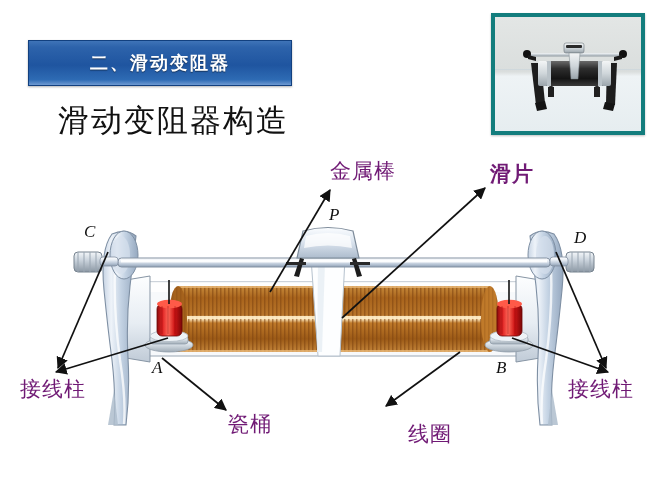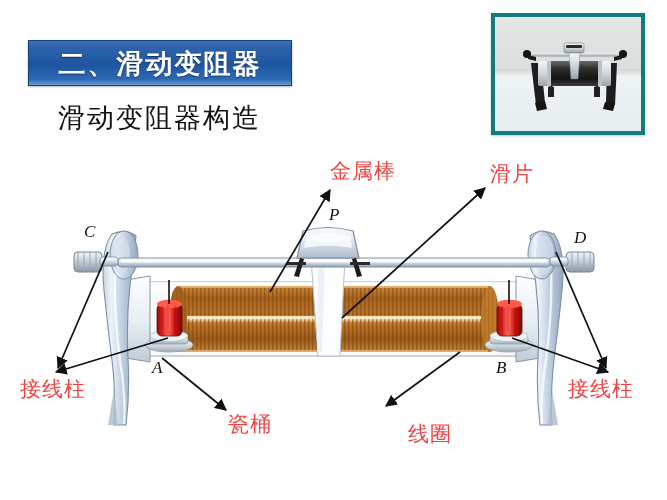--- a/index.html
+++ b/index.html
@@ -14,45 +14,45 @@
 
   
   .banner{
     position:absolute;left:28px;top:40px;width:262px;height:44px;
     background:linear-gradient(to bottom,#3f74b8 0%,#2d63ab 14%,#1f55a0 55%,#2e6bb4 88%,#6f9ad2 100%);
     border:1px solid #12407f;
     box-shadow:0 1px 2px rgba(0,0,0,.30);
     display:flex;align-items:center;justify-content:center;
   }
   .banner-text{
-    color:#ffffff;font-size:27px;font-weight:bold;letter-spacing:2px;
+    color:#ffffff;font-size:18px;font-weight:bold;letter-spacing:2px;
     font-family:"DejaVu Serif","Liberation Serif",serif;
     text-shadow:0 1px 1px rgba(0,0,0,.45);
     white-space:nowrap;line-height:1;
   }
   .subtitle{
     position:absolute;left:58px;top:100px;
-    font-size:27px;color:#111;letter-spacing:2px;
+    font-size:31px;color:#111;letter-spacing:2px;
     font-family:"DejaVu Serif","Liberation Serif",serif;
     white-space:nowrap;
   }
 
   
   .photo-frame{
     position:absolute;left:491px;top:13px;width:154px;height:122px;
     border:4px solid #137d7d;
     background:#e9eef0;
     box-sizing:border-box;
     box-shadow:0 1px 2px rgba(0,0,0,.25);
   }
   .photo-inner{position:absolute;left:0;top:0;right:0;bottom:0;overflow:hidden;}
 
   
   .cn-label{
-    position:absolute;color:#ef4444;font-size:21px;letter-spacing:1px;
+    position:absolute;color:#701a75;font-size:21px;letter-spacing:1px;
     font-family:"DejaVu Serif","Liberation Serif",serif;
     white-space:nowrap;font-weight:500;
   }
   .pt-label{
     position:absolute;color:#111;font-size:17px;
     font-family:"Liberation Serif","DejaVu Serif",serif;
     font-style:italic;white-space:nowrap;
   }
 
   svg{position:absolute;left:0;top:0;}
@@ -304,21 +304,21 @@
       <line x1="556" y1="252" x2="606" y2="368" marker-end="url(#arw)"></line>
       <line x1="512" y1="338" x2="608" y2="372" marker-end="url(#arw)"></line>
 
       <line x1="162" y1="358" x2="226" y2="410" marker-end="url(#arw)"></line>
 
       <line x1="460" y1="352" x2="386" y2="406" marker-end="url(#arw)"></line>
     </g>
   </svg>
 
   <div class="cn-label" style="left:330px;top:157px;">金属棒</div>
-  <div class="cn-label" style="left:490px;top:160px;">滑片</div>
+  <div class="cn-label" style="left:490px;top:160px;font-weight:bold;">滑片</div>
   <div class="cn-label" style="left:20px;top:375px;">接线柱</div>
   <div class="cn-label" style="left:568px;top:375px;">接线柱</div>
   <div class="cn-label" style="left:228px;top:410px;text-align:center;">瓷桶</div>
   <div class="cn-label" style="left:408px;top:420px;">线圈</div>
 
   <div class="pt-label" style="left:84px;top:222px;">C</div>
   <div class="pt-label" style="left:574px;top:228px;">D</div>
   <div class="pt-label" style="left:329px;top:205px;">P</div>
   <div class="pt-label" style="left:152px;top:358px;">A</div>
   <div class="pt-label" style="left:496px;top:358px;">B</div>

